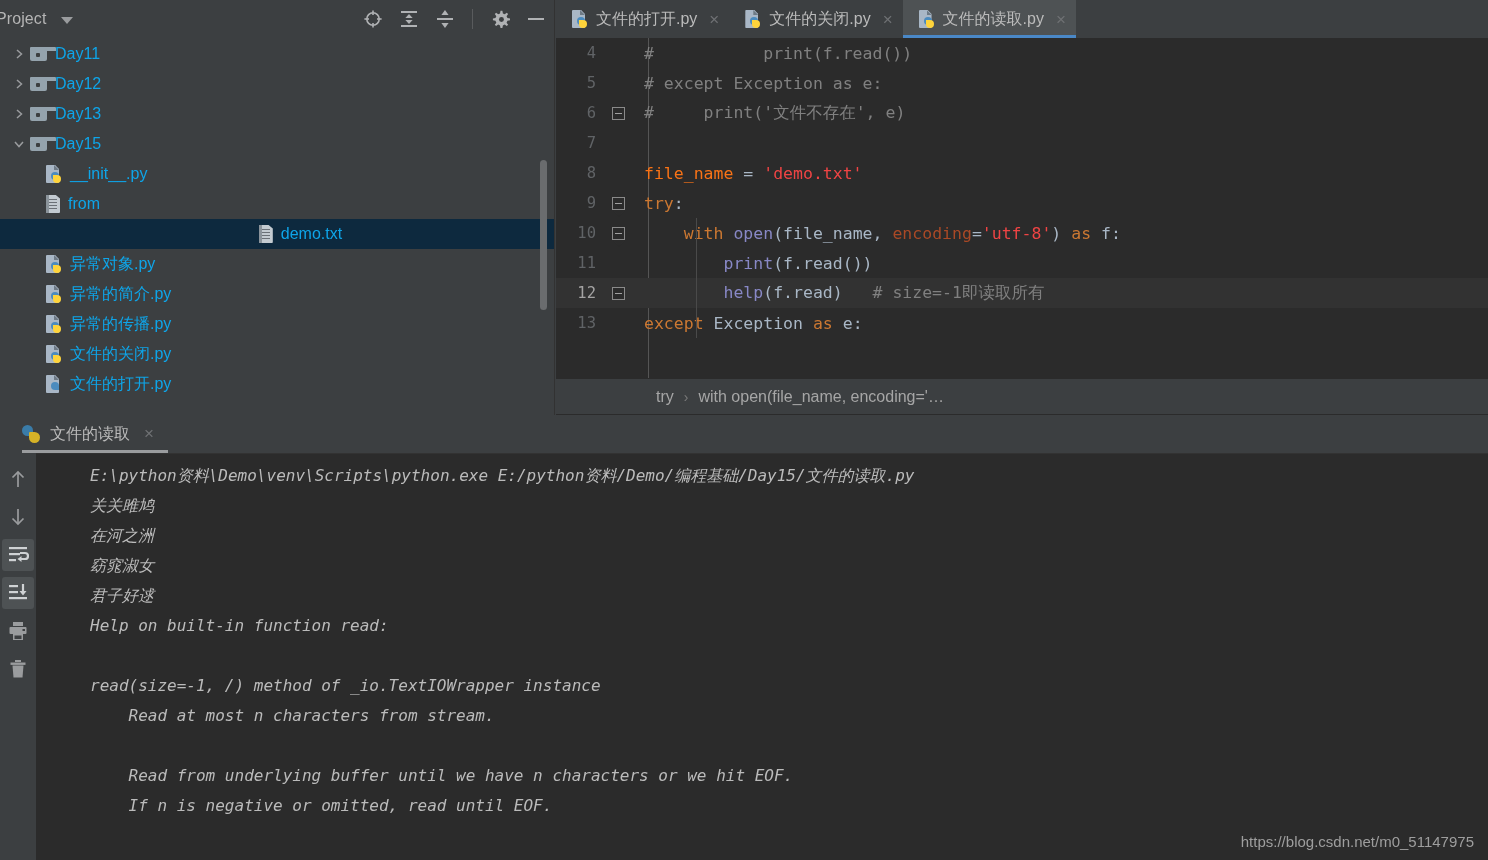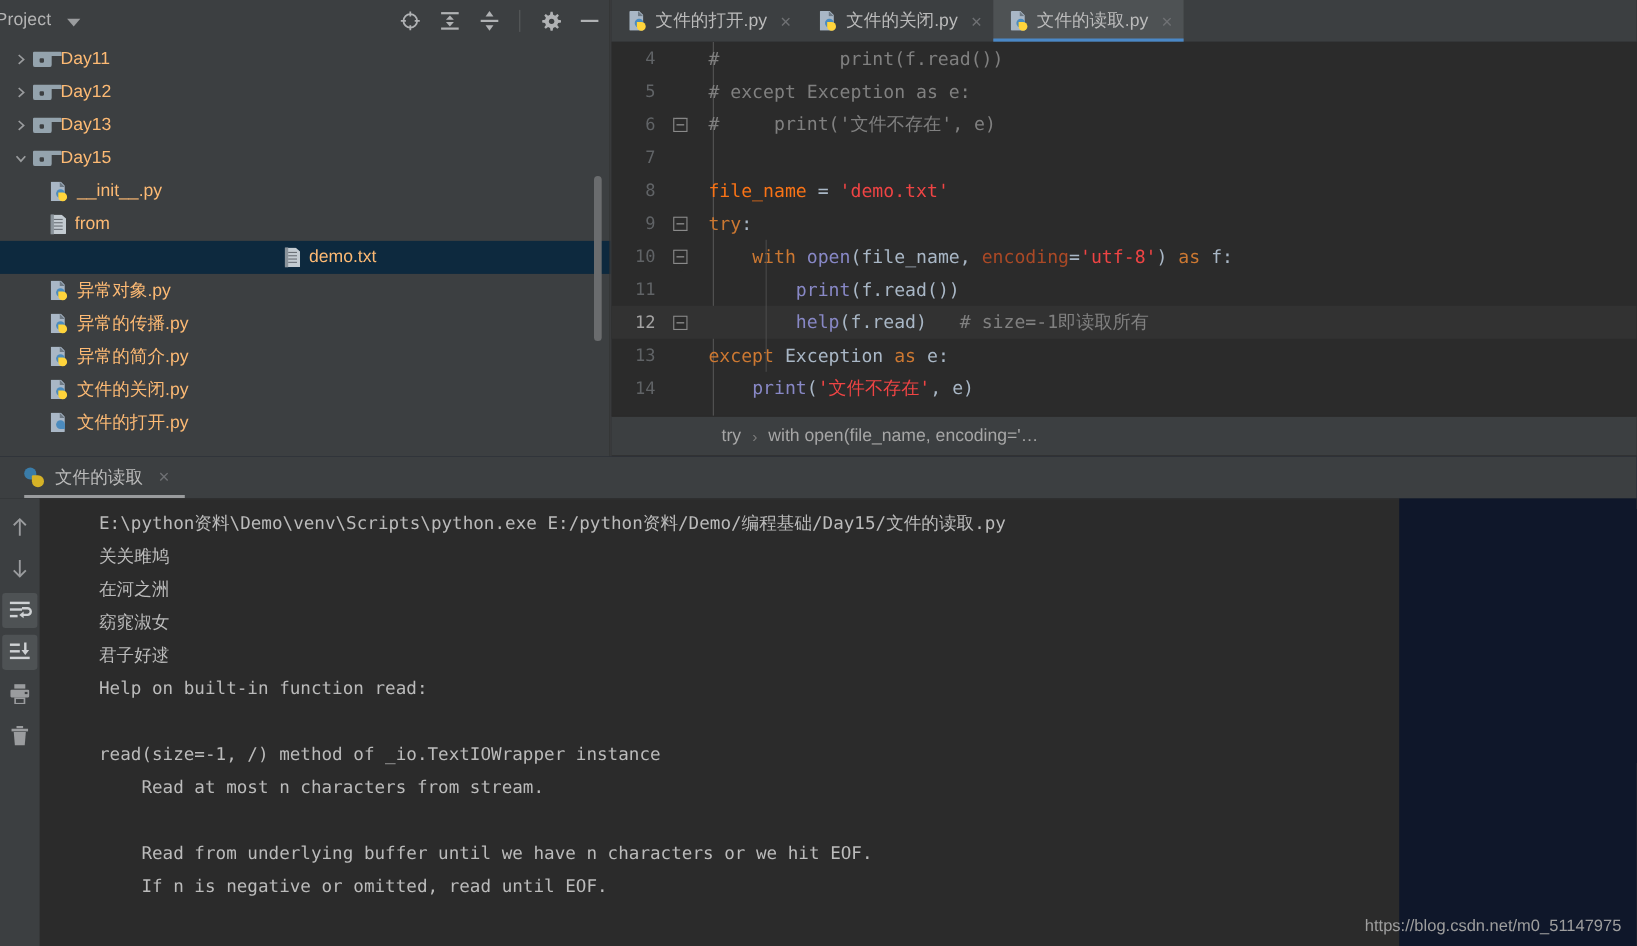--- a/index.html
+++ b/index.html
@@ -31,21 +31,21 @@
   .project-tools {
     position:absolute; right:8px; top:0; height:38px;
     display:flex; align-items:center; gap:14px;
   }
   .tool-ic { width:22px; height:22px; display:flex; align-items:center; justify-content:center; cursor:pointer; }
   .tool-sep { width:1px; height:20px; background:#595b5d; margin:0 2px; }
 
   .tree { padding-top:1px; font-size:16px; }
   .tree-row {
     display:flex; align-items:center; height:30px; padding-left:8px;
-    white-space:nowrap; color:#fdba74; cursor:default;
+    white-space:nowrap; color:#0ea5e9; cursor:default;
   }
   .tree-row.selected { background:#0d293e;justify-content:center; }
   .tree-row .arrow {
     width:22px; display:flex; align-items:center; justify-content:center;
     color:#9a9c9e; font-size:13px;
   }
   .tree-row .ind2 { width:38px; }
   .tree-row .label { margin-left:8px; font-size:16px; }
   .folder-ic { position:relative; width:17px; height:14px; }
   .folder-ic .body {
@@ -173,21 +173,21 @@
   .breadcrumb {
     height:36px; background:#3c3f41; display:flex; align-items:center;
     padding-left:100px; gap:10px; border-top:1px solid #2b2b2b;
   }
   .bc-item { font-size:16px; color:#a6a6a6; }
   .bc-sep { font-size:14px; color:#7a7a7a; }
 
   
   .run-panel {
     position:absolute; left:0; top:415px; width:1488px; height:445px;
-    background:#0f172a;
+    background:#0f766e;
   }
   .run-tabbar {
     position:relative; height:38px; display:flex; align-items:center;
     padding-left:22px; background:#3c3f41;
   }
   .run-tab {
     display:flex; align-items:center; gap:9px; height:38px;
     position:relative; padding-right:6px; cursor:pointer;
   }
   .run-tab::after {
@@ -199,22 +199,22 @@
   .pysnake .s1 {
     position:absolute; left:0; top:0; width:11px; height:11px;
     border-radius:55% 55% 10% 55%; background:#3a7ca8;
   }
   .pysnake .s2 {
     position:absolute; left:7px; top:7px; width:11px; height:11px;
     border-radius:10% 55% 55% 55%; background:#d5b227;
   }
 
   .run-body {
-    position:absolute; left:0; top:38px; width:1272px; height:407px;
-    background:#2b2b2b; display:flex;
+    position:absolute; left:0; top:38px; width:1488px; height:407px;
+    background:#2b2b2b; display:flex;font-style:italic;
   }
   .run-left-tools {
     width:36px; background:#3c3f41; padding-top:10px;
     display:flex; flex-direction:column; align-items:center; gap:6px;
   }
   .rtool {
     width:32px; height:32px; display:flex; align-items:center; justify-content:center;
     border-radius:3px; cursor:pointer;
   }
   .rtool.on { background:#4e5254; }
@@ -381,31 +381,31 @@
           <span class="label">异常对象.py</span>
         </div>
         <div class="tree-row">
           <span class="ind2"></span>
           <span class="py-ic">
             <span class="page"></span>
             <span class="fold"></span>
             <span class="sn1"></span>
             <span class="sn2"></span>
           </span>
+          <span class="label">异常的简介.py</span>
+        </div>
+        <div class="tree-row">
+          <span class="ind2"></span>
+          <span class="py-ic">
+            <span class="page"></span>
+            <span class="fold"></span>
+            <span class="sn1"></span>
+            <span class="sn2"></span>
+          </span>
           <span class="label">异常的传播.py</span>
-        </div>
-        <div class="tree-row">
-          <span class="ind2"></span>
-          <span class="py-ic">
-            <span class="page"></span>
-            <span class="fold"></span>
-            <span class="sn1"></span>
-            <span class="sn2"></span>
-          </span>
-          <span class="label">异常的简介.py</span>
         </div>
         <div class="tree-row">
           <span class="ind2"></span>
           <span class="py-ic">
             <span class="page"></span>
             <span class="fold"></span>
             <span class="sn1"></span>
             <span class="sn2"></span>
           </span>
           <span class="label">文件的关闭.py</span>
@@ -465,21 +465,20 @@
           <div class="code-line"><span class="gut-num">4</span><span class="gut-mark"></span><span class="code-txt"><span class="c-comment">#           print(f.read())</span></span></div>
           <div class="code-line"><span class="gut-num">5</span><span class="gut-mark"></span><span class="code-txt"><span class="c-comment"># except Exception as e:</span></span></div>
           <div class="code-line"><span class="gut-num">6</span><span class="gut-mark"><span class="fold-ic arrow-up"></span></span><span class="code-txt"><span class="c-comment">#     print('文件不存在', e)</span></span></div>
           <div class="code-line"><span class="gut-num">7</span><span class="gut-mark"></span><span class="code-txt"></span></div>
           <div class="code-line"><span class="gut-num">8</span><span class="gut-mark"></span><span class="code-txt"><span class="c-ident">file_name </span><span class="c-plain">= </span><span class="c-str">'demo.txt'</span></span></div>
           <div class="code-line"><span class="gut-num">9</span><span class="gut-mark"><span class="fold-ic arrow-dn"></span></span><span class="code-txt"><span class="c-kw">try</span><span class="c-plain">:</span></span></div>
           <div class="code-line"><span class="gut-num">10</span><span class="gut-mark"><span class="fold-ic arrow-dn"></span></span><span class="code-txt"><span class="c-plain">    </span><span class="c-kw">with </span><span class="c-fn">open</span><span class="c-plain">(file_name, </span><span class="c-param">encoding</span><span class="c-plain">=</span><span class="c-str">'utf-8'</span><span class="c-plain">) </span><span class="c-kw">as </span><span class="c-plain">f:</span></span></div>
           <div class="code-line"><span class="gut-num">11</span><span class="gut-mark"></span><span class="code-txt"><span class="c-plain">        </span><span class="c-fn">print</span><span class="c-plain">(f.read())</span></span></div>
           <div class="code-line current"><span class="gut-num">12</span><span class="gut-mark"><span class="fold-ic"></span></span><span class="code-txt"><span class="c-plain">        </span><span class="c-fn">help</span><span class="c-plain">(f.read)</span><span class="c-comment">   # size=-1即读取所有</span></span></div>
           <div class="code-line"><span class="gut-num">13</span><span class="gut-mark"></span><span class="code-txt"><span class="c-kw">except </span><span class="c-plain">Exception </span><span class="c-kw">as </span><span class="c-plain">e:</span></span></div>
-          <div class="code-line"><span class="gut-num">14</span><span class="gut-mark"></span><span class="code-txt"><span class="c-plain">    </span><span class="c-fn">print</span><span class="c-plain">(</span><span class="c-str">'文件不存在'</span><span class="c-plain">, e)</span></span></div>
         </div>
     <div class="indent-guide" style="left: 140px; top: 180px; height: 120px;"></div>
       </div>
 
     <div class="breadcrumb">
       <span class="bc-item">try</span>
       <span class="bc-sep">›</span>
       <span class="bc-item">with open(file_name, encoding='…</span>
     </div>
   </div>

